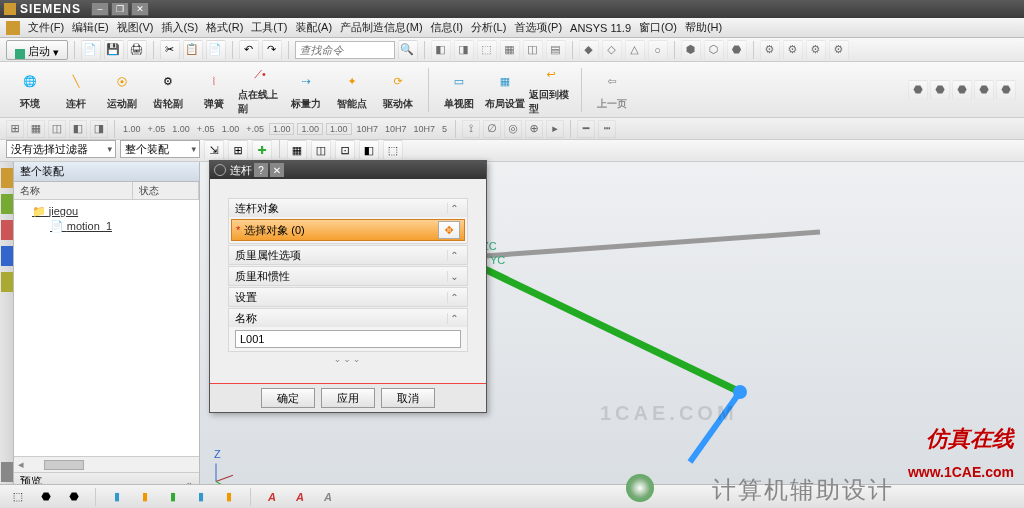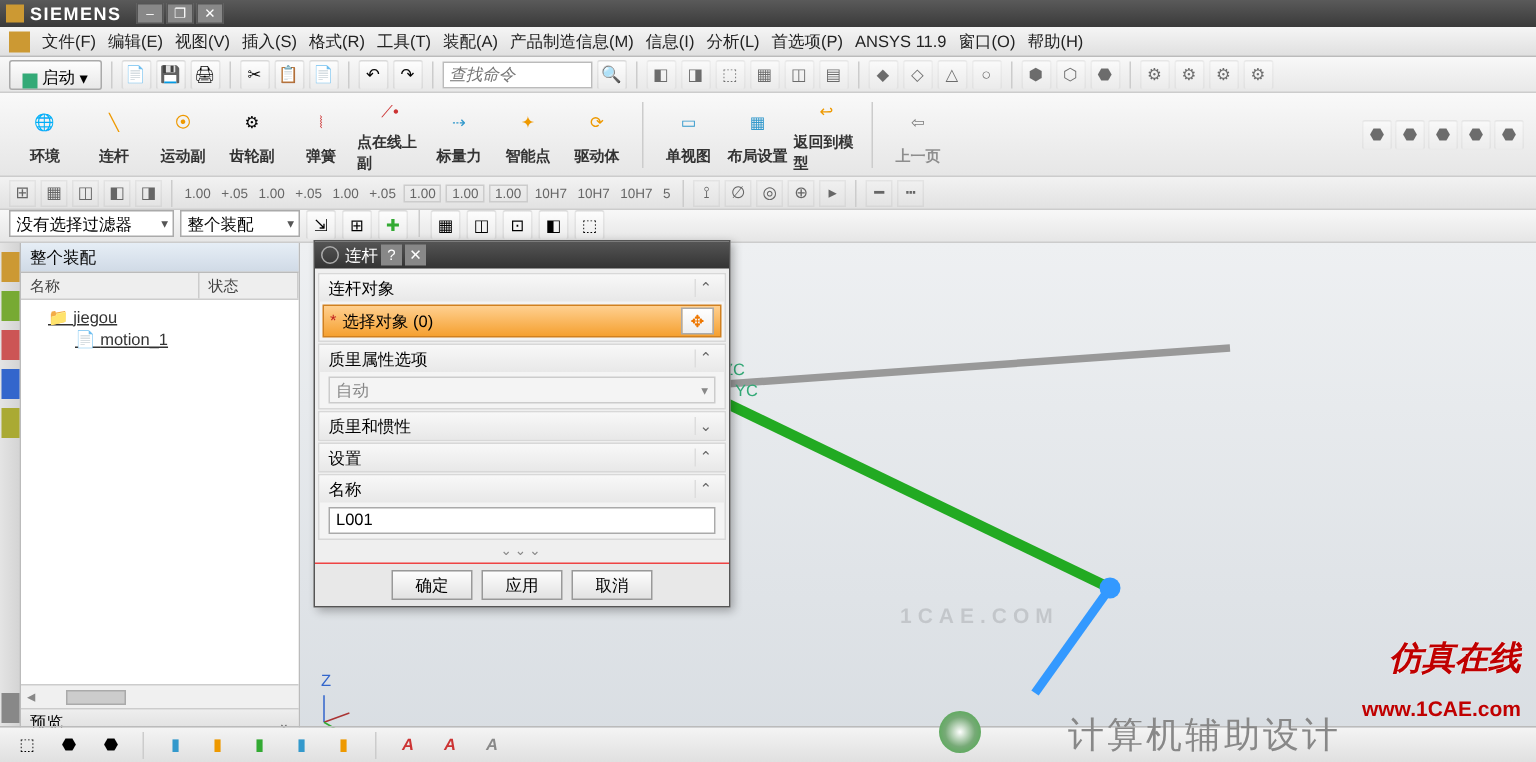--- a/index.html
+++ b/index.html
@@ -54,21 +54,21 @@
 .viewport { flex: 1; position: relative; background: linear-gradient(#eef0f2,#d8dde2); overflow: hidden; }
 .triad { position: absolute; left: 12px; bottom: 8px; font-size: 10px; color: #a06020; }
 .triad .axes { width: 30px; height: 30px; position: relative; }
 .triad .ax { position:absolute; left:4px; bottom:4px; width:18px; height:1px; background:#888; transform-origin:left center;}
 .model-label { color: #c06020; margin-top: 2px; }
 
 .dialog { position: absolute; left: 209px; top: 160px; width: 278px; background: #efefef; border: 1px solid #555; box-shadow: 2px 2px 6px rgba(0,0,0,0.3); }
 .dlg-title { height: 18px; background: linear-gradient(#555,#333); color: #fff; display: flex; align-items: center; padding: 0 4px; font-size: 11px; }
 .dlg-title .gear { width:12px; height:12px; border:1px solid #aaa; border-radius:50%; margin-right:4px;}
 .dlg-title .dclose { margin-left: auto; width: 14px; height: 14px; background: #888; color:#fff; display:inline-flex; align-items:center; justify-content:center; font-size:10px; margin-left:2px; }
-.dlg-body { padding: 2px; }
+.dlg-body { padding: 18px; }
 .dlg-sec { background: #f4f4f4; border: 1px solid #d8d8d8; margin: 1px 0; }
 .dlg-sec-h { height: 18px; background: linear-gradient(#f8f8f8,#e8e8e8); padding: 2px 6px; font-size: 11px; display: flex; align-items: center; }
 .dlg-sec-h .chev { margin-left: auto; font-size: 10px; color: #666; width:14px; text-align:center; border-left:1px solid #ddd; }
 .dlg-row { padding: 3px 6px; display: flex; align-items: center; gap: 4px; }
 .sel-row { background: linear-gradient(#ffd090,#f5a030); border: 1px solid #d08020; margin: 2px; height: 22px; padding: 0 4px; display: flex; align-items: center; }
 .sel-row .star { color: #c02020; margin-right: 4px; }
 .sel-row .pickbtn { margin-left: auto; width: 22px; height: 18px; background: linear-gradient(#fff,#eee); border: 1px solid #aaa; display: flex; align-items: center; justify-content: center; }
 .dlg-input { width: 100%; height: 18px; border: 1px solid #aaa; background: #fff; padding: 0 4px; font-size: 11px; }
 .dlg-combo-dis { width: 100%; height: 18px; border: 1px solid #ccc; background: #f4f4f4; color: #888; padding: 0 4px; display:flex; align-items:center; position:relative;}
 .dlg-combo-dis::after { content:"▾"; position:absolute; right:4px; font-size:9px;}
@@ -78,21 +78,21 @@
 .dlg-btn { width: 54px; height: 20px; border: 1px solid #999; background: linear-gradient(#fdfdfd,#e2e2e2); font-size: 11px; }
 .dlg-chevline { text-align: center; padding: 1px; color: #888; font-size: 9px; letter-spacing: 2px; }
 
 .bottom-bar { position: absolute; left: 0; right: 0; bottom: 0; height: 24px; background: linear-gradient(#f4f4f4,#e0e0e0); border-top: 1px solid #bbb; display: flex; align-items: center; padding: 0 8px; gap: 8px; }
 .bb-icon { width: 20px; height: 18px; display: inline-flex; align-items: center; justify-content: center; }
 
 .watermark1 { position:absolute; right:10px; bottom:54px; color:#c00000; font-weight:bold; font-size:22px; font-style:italic; text-shadow:0 0 1px #fff;}
 .watermark2 { position:absolute; right:10px; bottom:28px; color:#c00000; font-weight:bold; font-size:14px; }
 .wm-text { position:absolute; right:130px; bottom:2px; color:#888; font-size:24px; letter-spacing:2px;}
 .wm-logo { position:absolute; right:370px; bottom:6px; width:28px; height:28px; border-radius:50%; background: radial-gradient(#fff,#7a7,#4a4); }
-.wm-center { position:absolute; left:400px; top:240px; color:rgba(0,0,0,0.12); font-size:14px; letter-spacing:4px; font-weight:bold; pointer-events:none;}
+.wm-center { position:absolute; left:400px; top:240px; color:rgba(0,0,0,0.12); font-size:20px; letter-spacing:4px; font-weight:bold; pointer-events:none;}
 
 svg.link-svg { position:absolute; left:0; top:0; }
 </style>
 </head>
 <body>
 
 <div class="titlebar">
   <span style="width:12px;height:12px;background:#c93;margin-right:4px;"></span>
   <span class="brand">SIEMENS</span>
   <span class="winbtn">–</span>
@@ -351,25 +351,20 @@
         <span class="star">*</span>
         <span>选择对象 (0)</span>
         <span class="pickbtn" style="color:#e70;">✥</span>
       </div>
     </div>
     <div class="dlg-sec">
       <div class="dlg-sec-h">
           <span>质里属性选项</span>
           <span class="chev">⌃</span>
         </div>
-      <div class="dlg-row">
-          <div class="dlg-combo-dis">
-            <span>自动</span>
-          </div>
-        </div>
     </div>
     <div class="dlg-sec">
       <div class="dlg-sec-h">
           <span>质里和惯性</span>
           <span class="chev">⌄</span>
         </div>
     </div>
     <div class="dlg-sec">
       <div class="dlg-sec-h">
           <span>设置</span>

